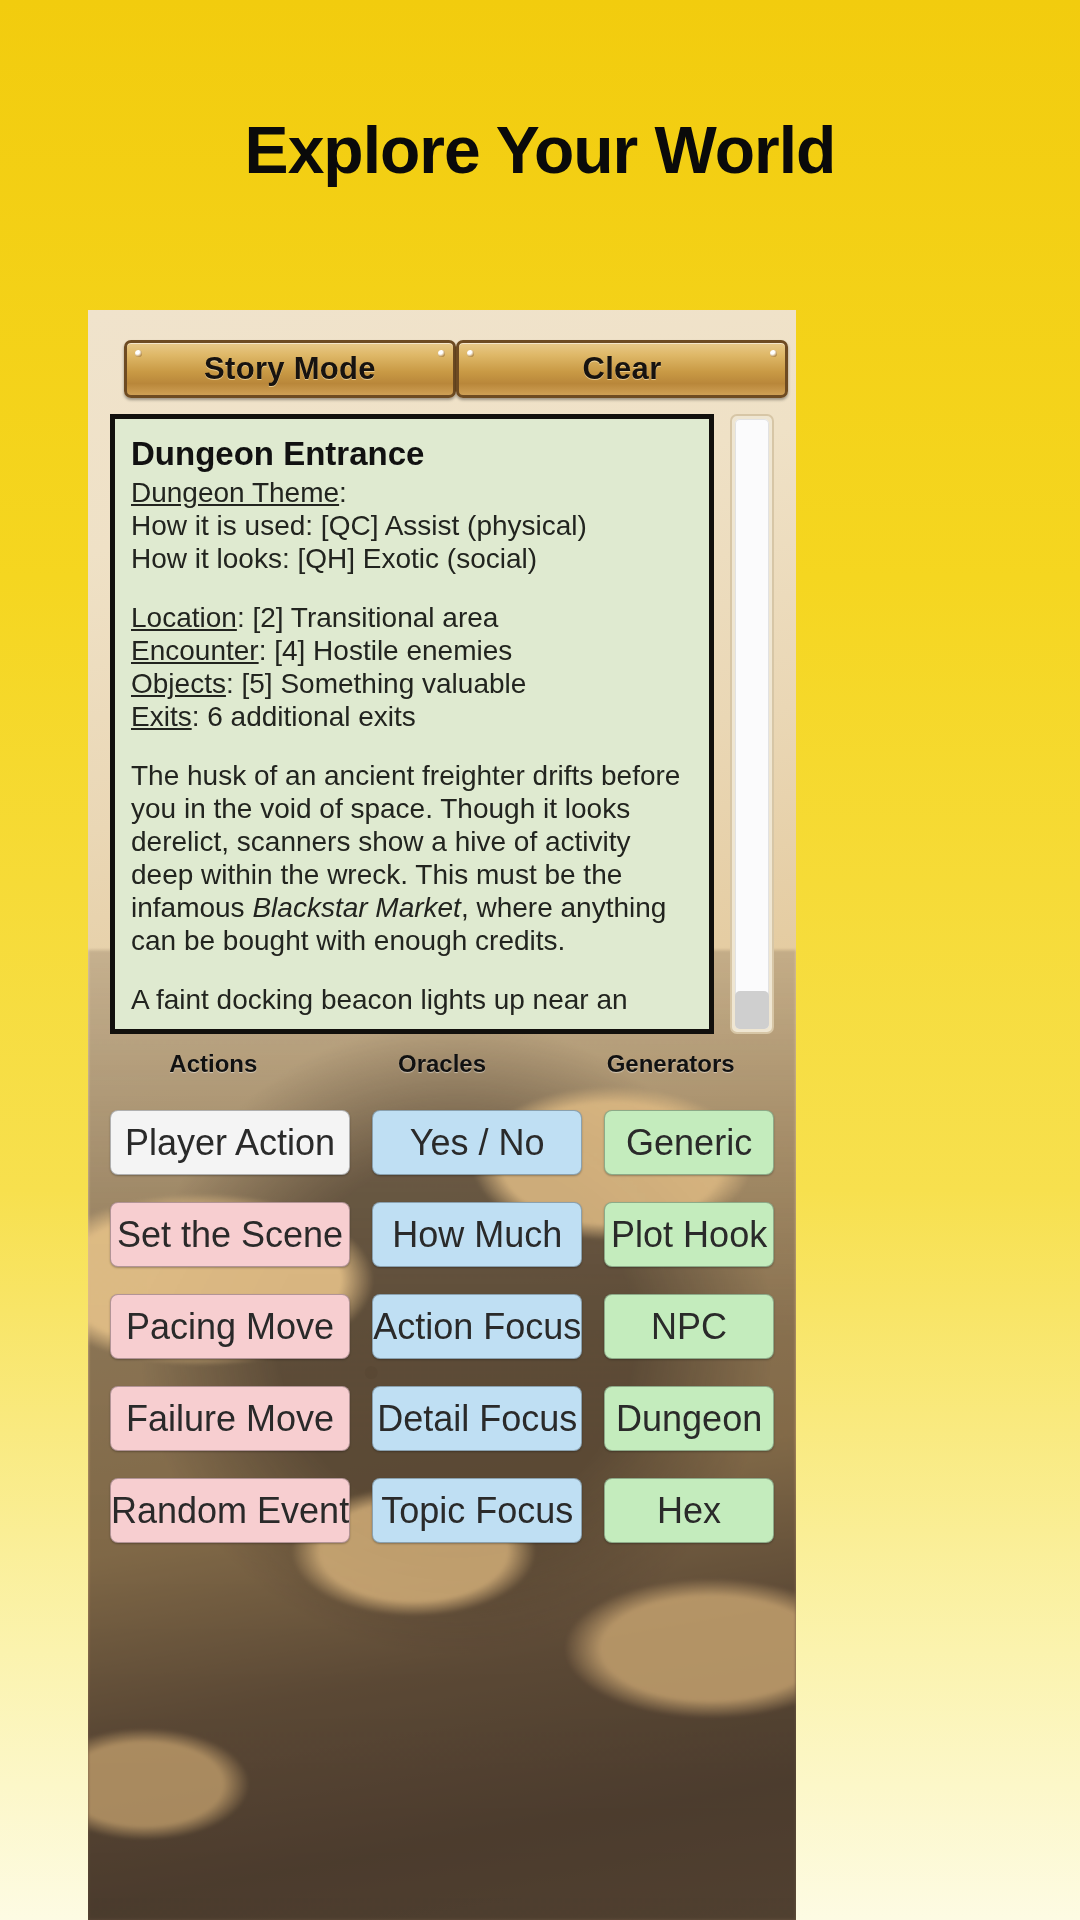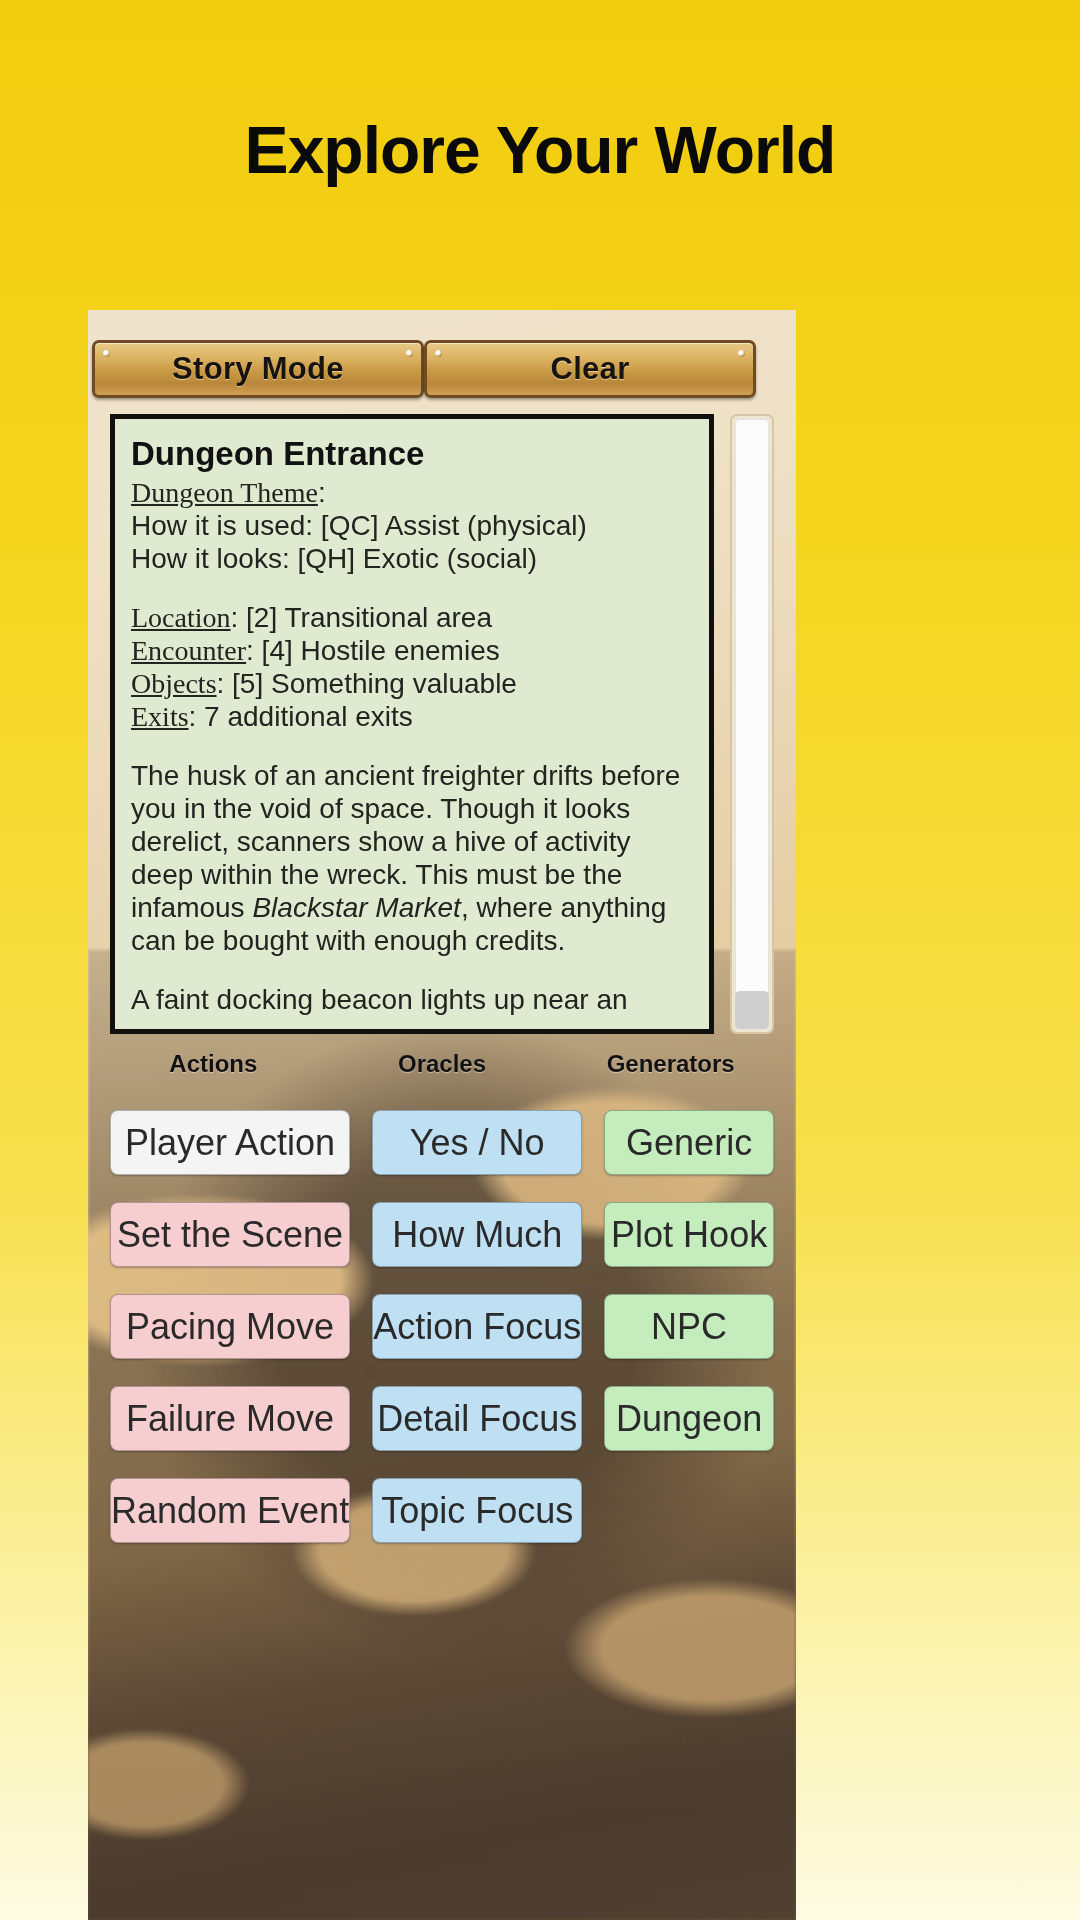--- a/index.html
+++ b/index.html
@@ -55,21 +55,21 @@
       radial-gradient(ellipse 150px 80px at 8% 86%, rgba(205,168,114,.7) 0 52%, rgba(80,62,46,.0) 70%),
       radial-gradient(circle at 52% 40%, rgba(58,46,36,.55) 0 26%, rgba(58,46,36,0) 46%),
       linear-gradient(180deg, rgba(98,78,58,.25) 0%, rgba(70,56,42,.55) 40%, rgba(62,50,38,.6) 100%);
     filter: blur(1.5px);
     pointer-events: none;
   }
 
   
   #toolbar {
     position: absolute;
-    left: 4px; top: 30px;
+    left: 36px; top: 30px;
     width: 664px;
     display: flex;
   }
   .tb-btn {
     flex: 1;
     height: 58px;
     border-radius: 7px;
     border: 3px solid #6e4b22;
     background:
       linear-gradient(180deg, #e8c98a 0%, #dfb969 22%, #c99a45 55%, #b9873a 78%, #cfa055 100%);
@@ -118,21 +118,21 @@
     font-size: 28px;
     line-height: 1.18;
     color: #22241f;
   }
   #story-inner h1 {
     font-size: 33px;
     font-weight: bold;
     color: #111;
     margin-bottom: 2px;
   }
-  #story-inner .u { text-decoration: underline; font-family: Liberation Serif, serif; }
+  #story-inner .u { text-decoration: underline; }
   #story-inner .line { white-space: nowrap; }
   #story-inner .spacer { height: 26px; }
   #story-inner p { margin: 0; }
   #story-inner em { font-style: italic; }
 
   #scrollbar {
     width: 44px;
     height: 100%;
     margin-left: 16px;
     background: #efe6d2;
@@ -225,21 +225,21 @@
       <div id="story-inner">
         <h1>Dungeon Entrance</h1>
         <div class="line"><span class="u">Dungeon Theme</span><span>:</span></div>
         <div class="line">How it is used: [QC] Assist (physical)</div>
         <div class="line">How it looks: [QH] Exotic (social)</div>
         <div class="spacer"></div>
         <div id="story-fields">
             <div class="line"><span class="u">Location</span><span>: [2] Transitional area</span></div>
             <div class="line"><span class="u">Encounter</span><span>: [4] Hostile enemies</span></div>
             <div class="line"><span class="u">Objects</span><span>: [5] Something valuable</span></div>
-            <div class="line"><span class="u">Exits</span><span>: 7 additional exits</span></div>
+            <div class="line"><span class="u">Exits</span><span>: 6 additional exits</span></div>
           </div>
         <div class="spacer"></div>
         <p><span>The husk of an ancient freighter drifts before you in the void of space.  Though it looks derelict, scanners show a hive of activity deep within the wreck.  This must be the infamous </span><em>Blackstar Market</em><span>, where anything can be bought with enough credits.</span></p>
         <div class="spacer"></div>
         <p>A faint docking beacon lights up near an</p>
       </div>
     </div>
     <div id="scrollbar">
       <div id="scroll-track"></div>
       <div id="scroll-thumb"></div>
@@ -293,15 +293,18 @@
         </div>
         <div class="pad-btn pad-green">
           <span>Plot Hook</span>
         </div>
         <div class="pad-btn pad-green">
           <span>NPC</span>
         </div>
         <div class="pad-btn pad-green">
           <span>Dungeon</span>
         </div>
+        <div class="pad-btn pad-green">
+          <span>Hex</span>
+        </div>
       </div>
     </div>
 </div>
 
 </body></html>

